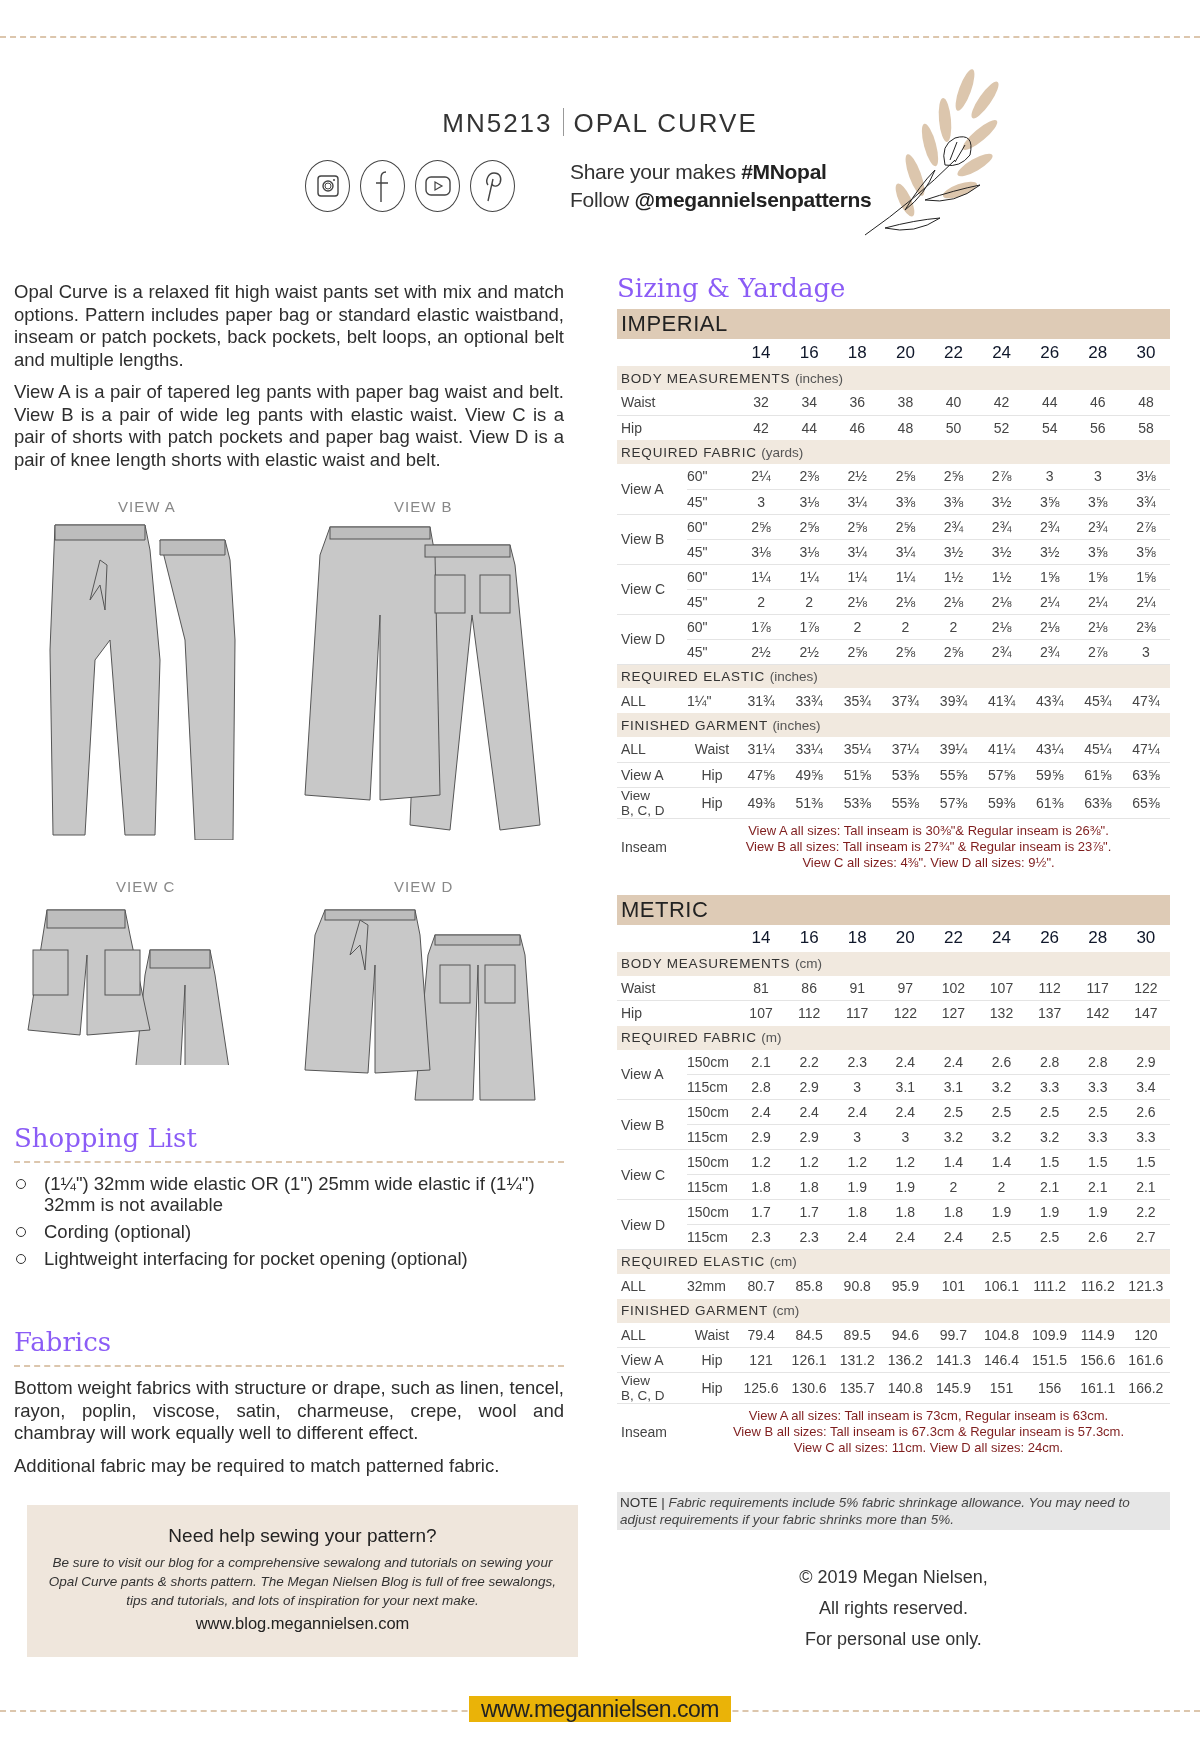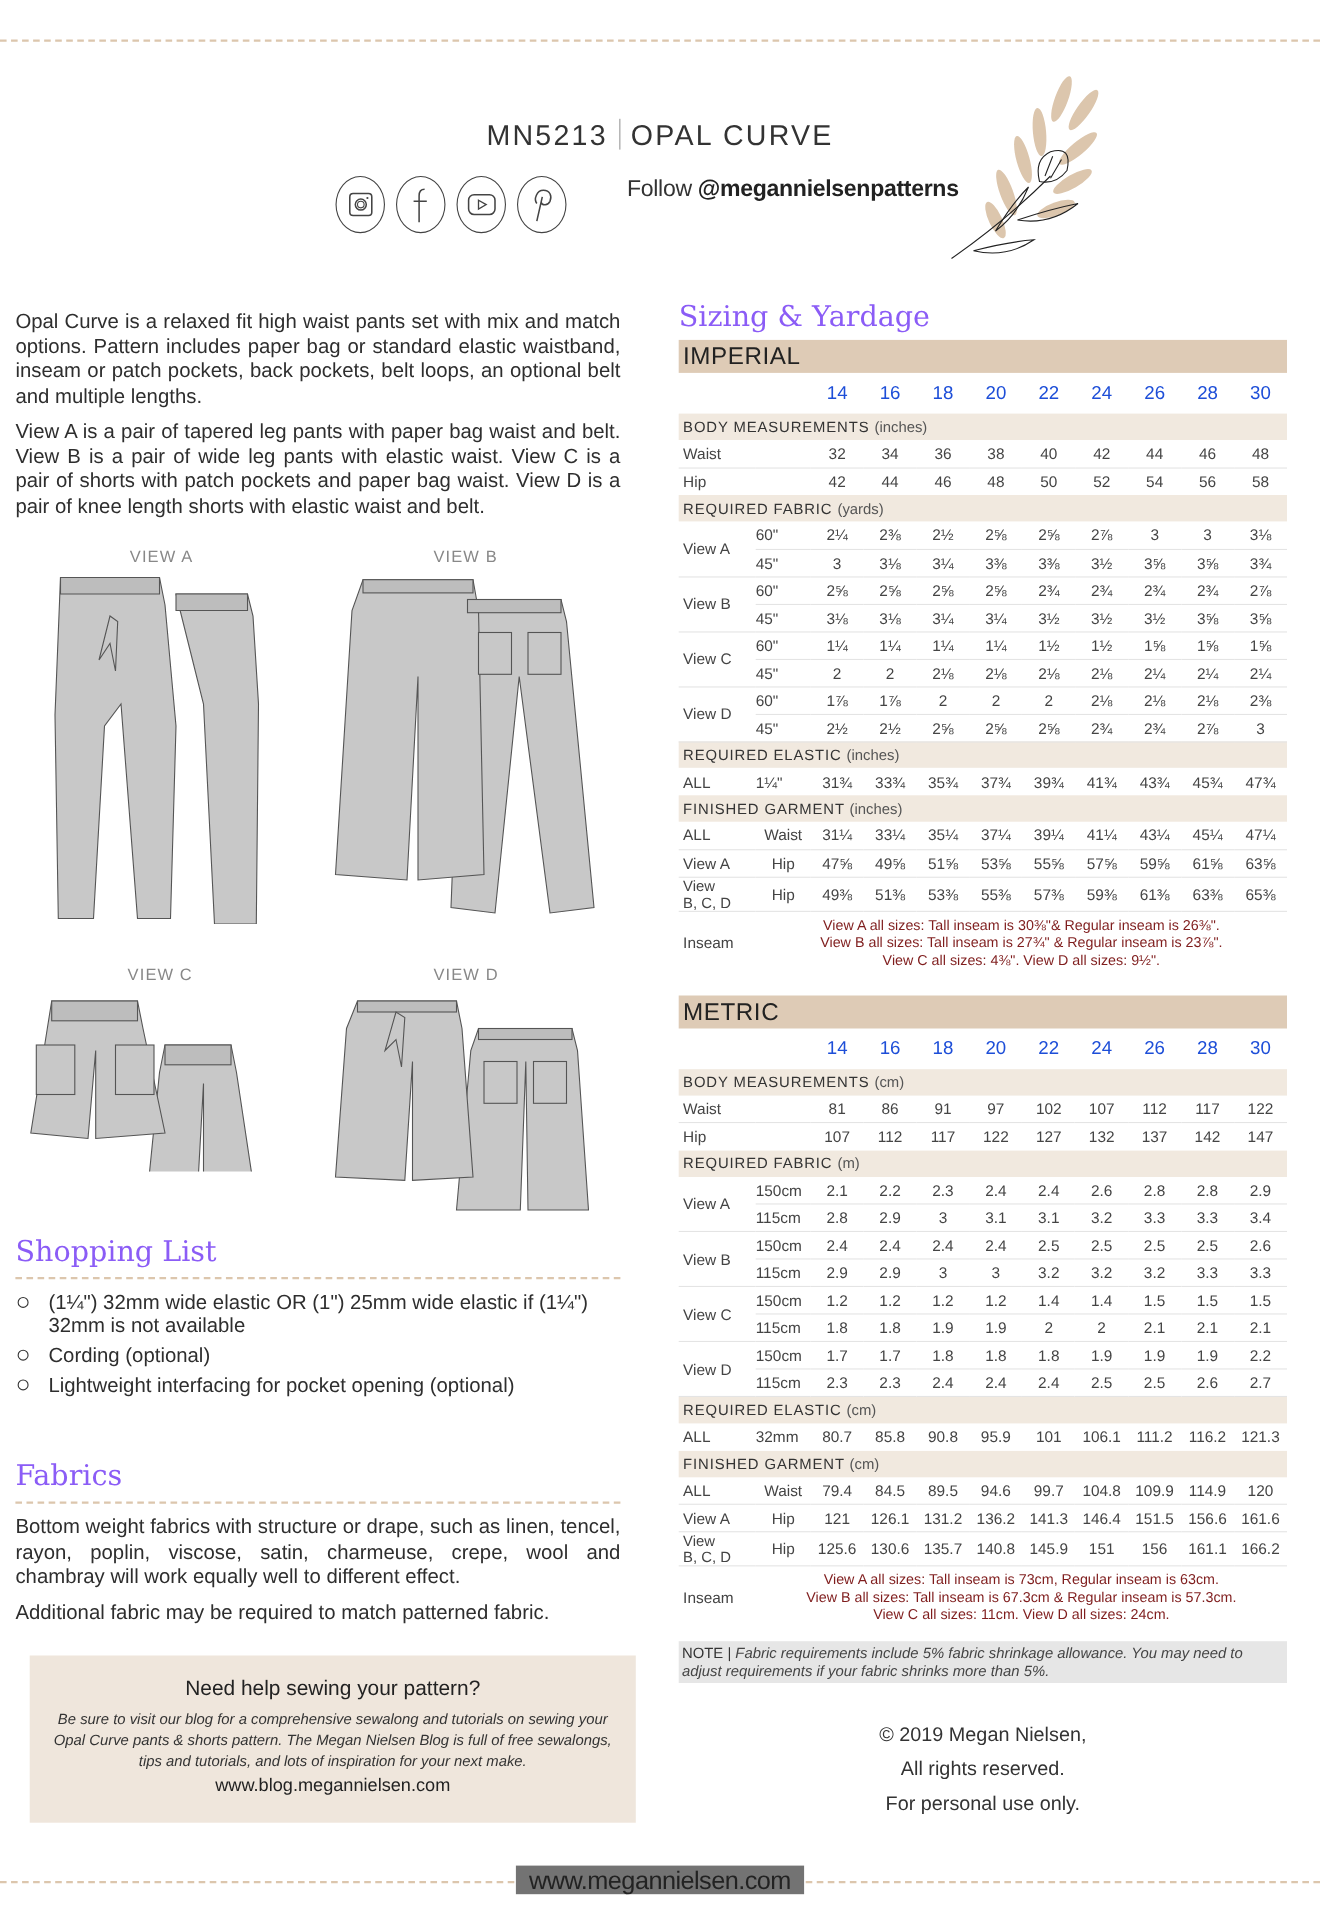--- a/index.html
+++ b/index.html
@@ -34,31 +34,31 @@
   .help .hb { font-style: italic; font-size: 13.5px; line-height: 19px; color: #333; padding: 0 10px; }
   .help .hu { font-size: 16.5px; margin-top: 4px; color: #222; }
   
   .right { position: absolute; left: 617px; width: 553px; }
   .sizing-title { top: 273px; }
   .tbl { width: 553px; border-collapse: collapse; font-size: 14px; color: #444; }
   .tbl td { padding: 0; height: 25px; text-align: center; }
   .tbl td.lab { text-align: left; padding-left: 4px; width: 70px; }
   .tbl td.sub { width: 50px; text-align: left; }
   .tbl tr.band td { background: #decbb6; text-align: left; font-size: 22px; height: 30px; padding-left: 4px; color: #222; letter-spacing: 0.5px; }
-  .tbl tr.sizes td { font-size: 17px; color: #1d4ed8; height: 37px; }
+  .tbl tr.sizes td { font-size: 17px; color: #0f172a; height: 27px; }
   .tbl tr.cat td { background: #f1e9df; text-align: left; padding-left: 4px; font-size: 13.5px; letter-spacing: 0.8px; color: #333; height: 24px; }
   .tbl tr.cat td .u { letter-spacing: 0; font-size: 13.5px; color: #555; }
   .tbl tr.line td { border-bottom: 1.5px solid #e4e4e4; }
   .tbl td.inseam-text { font-size: 13px; line-height: 16px; padding: 4px 0; color: #7f1d1d; }
   .tbl td.bcd { line-height: 15px; font-size: 13.5px; }
   .note { top: 1492px; background: #e6e6e6; font-size: 13.5px; line-height: 17px; padding: 2px 3px; color: #333; width: 553px; }
   .note i { color: #444; }
   .copyright { position: absolute; top: 1562px; left: 617px; width: 553px; text-align: center; font-size: 18px; line-height: 31px; color: #333; }
   .footer-url { position: absolute; top: 1696px; left: 0; width: 1200px; text-align: center; }
-  .footer-url span { background: #737373; padding: 0 12px; font-size: 23px; color: #222; position: relative; z-index: 2; letter-spacing: -0.5px; }
+  .footer-url span { background: #eab308; padding: 0 12px; font-size: 23px; color: #222; position: relative; z-index: 2; letter-spacing: -0.5px; }
   .footer-dash { top: 1710px; }
 </style>
 </head>
 <body>
 
 <div class="dash-h top-dash"></div>
 
 <div class="header-title">
   <span>MN5213</span><span class="sep"></span><span>OPAL CURVE</span>
 </div>
@@ -84,20 +84,21 @@
       </svg>
   </div>
   <div class="circ">
     <svg width="22" height="34" viewBox="0 0 22 34">
         <path d="M6 16 C3 12 6 4 12 4 C18 4 20 9 18 14 C16 18 11 18 10 15 M11 10 L6 32" fill="none" stroke="#444" stroke-width="1.4"></path>
       </svg>
   </div>
 </div>
 
 <div class="share">
+  <div><span>Share your makes </span><b>#MNopal</b></div>
   <div><span>Follow </span><b>@megannielsenpatterns</b></div>
 </div>
 
 <svg class="sprig" width="170" height="200" viewBox="0 0 170 200">
   <g fill="#dcc6ad">
     <ellipse cx="120" cy="40" rx="6" ry="22" transform="rotate(20 120 40)"></ellipse>
     <ellipse cx="140" cy="50" rx="6" ry="22" transform="rotate(35 140 50)"></ellipse>
     <ellipse cx="100" cy="70" rx="6" ry="22" transform="rotate(-5 100 70)"></ellipse>
     <ellipse cx="135" cy="85" rx="6" ry="22" transform="rotate(50 135 85)"></ellipse>
     <ellipse cx="85" cy="95" rx="6" ry="22" transform="rotate(-15 85 95)"></ellipse>

